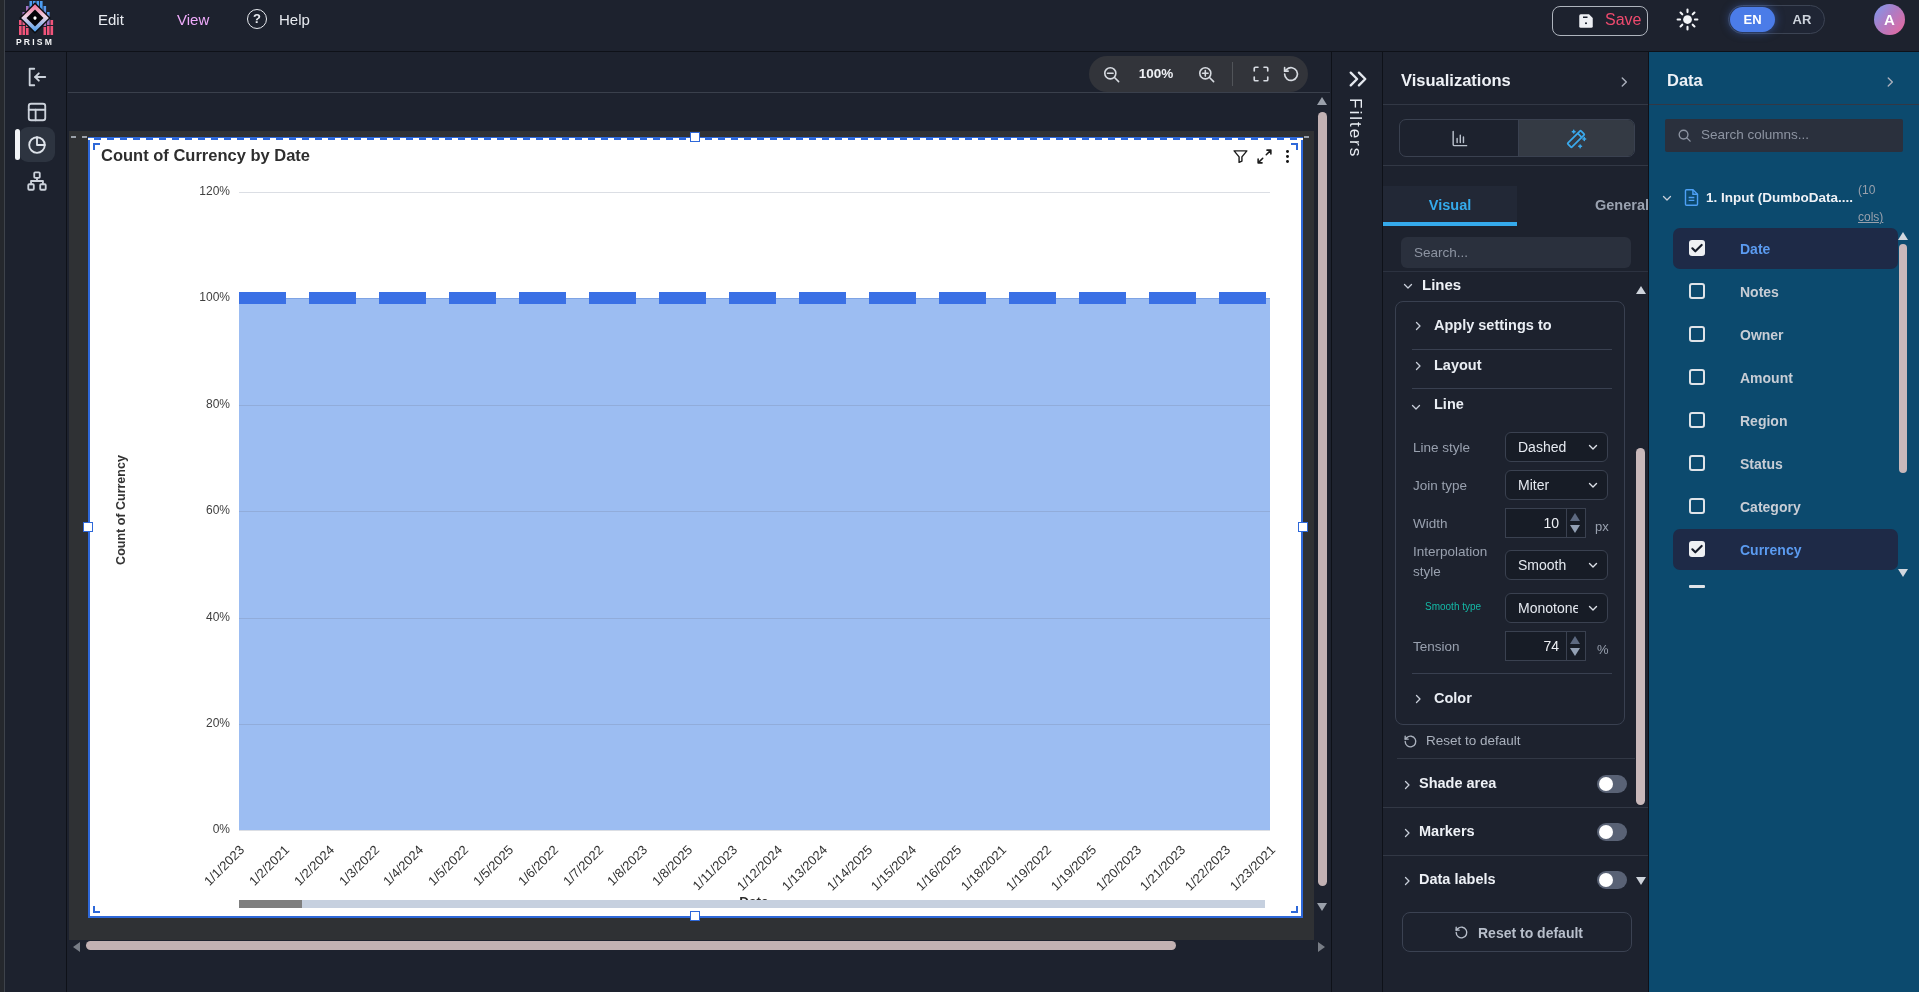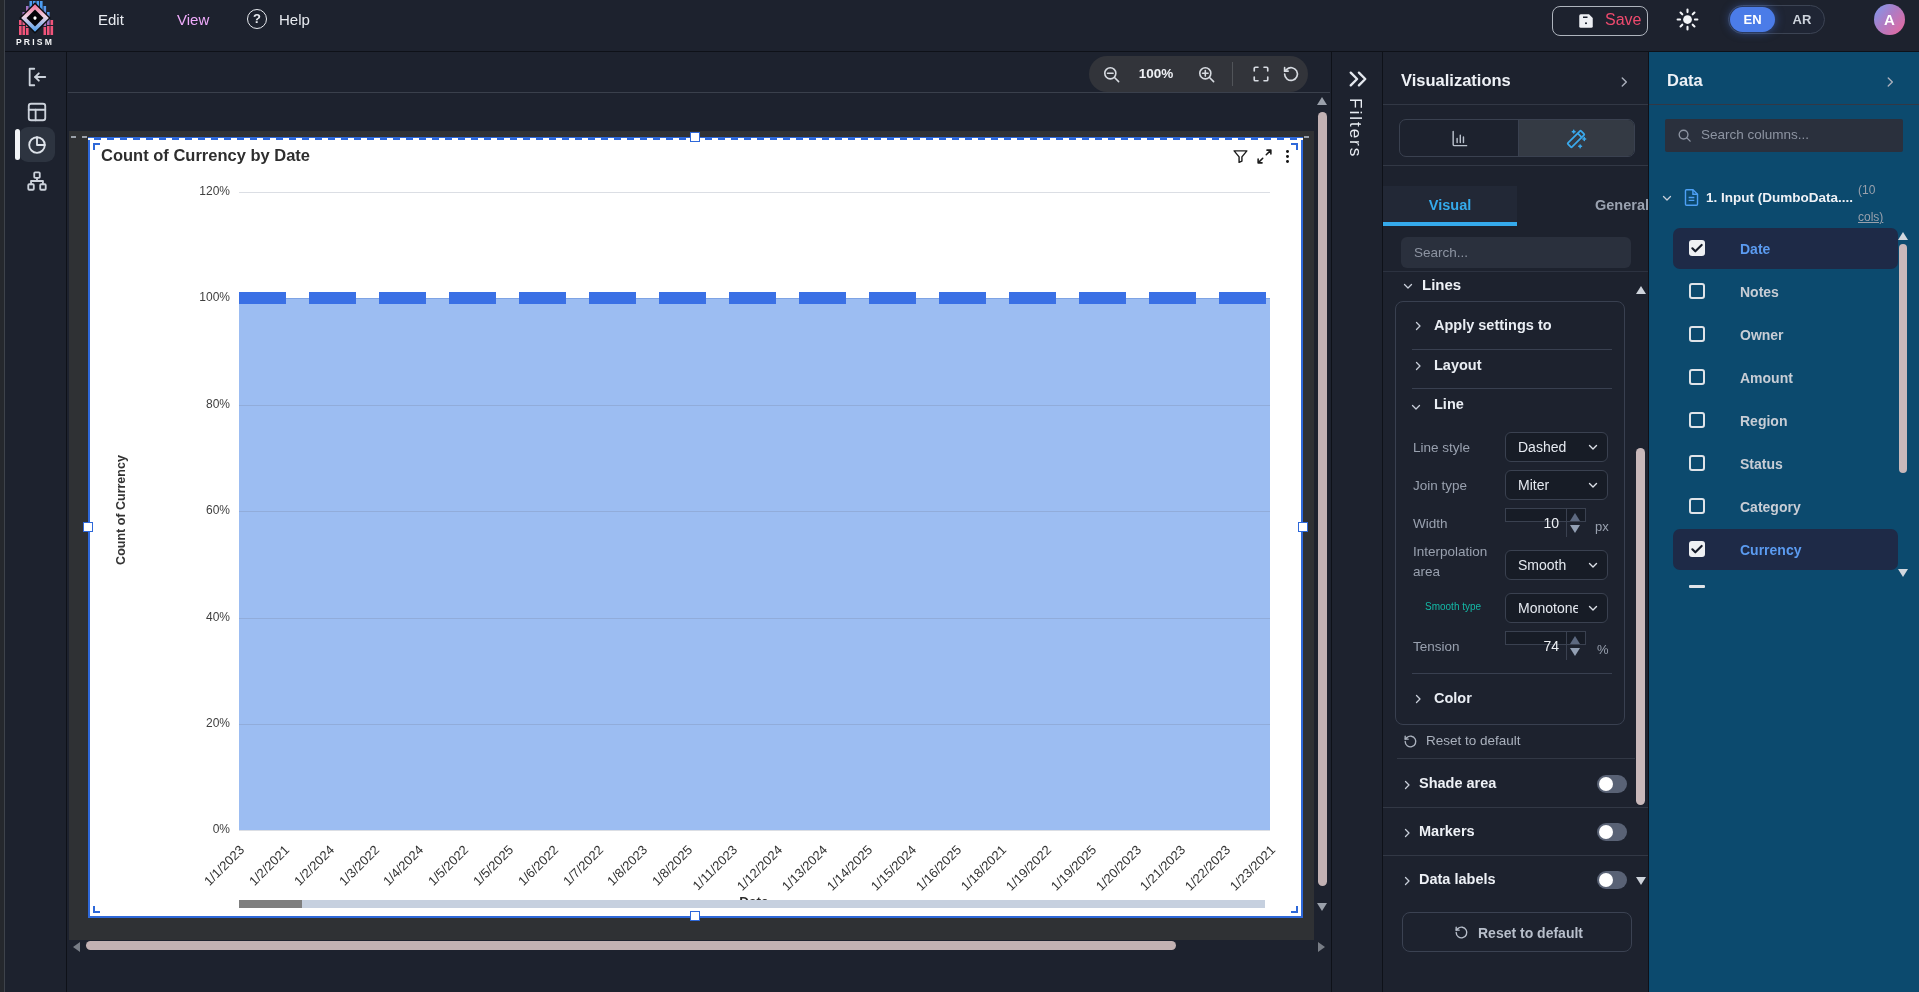--- a/index.html
+++ b/index.html
@@ -3,21 +3,21 @@
 <meta charset="utf-8">
 <style>
   * { margin:0; padding:0; box-sizing:border-box; }
   html,body { width:1919px; height:992px; overflow:hidden; background:#1d222e; }
   body { font-family:"Liberation Sans", sans-serif; position:relative; }
   .abs { position:absolute; }
   svg { display:block; }
   .sel { width:103px; height:30px; background:#171c26; border:1px solid #3a4150; border-radius:6px;
          color:#e6eaf1; font-size:14px; line-height:28px; padding-left:12px; }
   .sel svg { position:absolute; right:8px; top:8px; }
-  .num { width:81px; height:14px; background:#171c26; border:1px solid #3a4150; border-radius:0;
+  .num { width:81px; height:30px; background:#171c26; border:1px solid #3a4150; border-radius:0;
          color:#eef1f5; font-size:14px; line-height:28px; }
   .num > span:first-child { position:absolute; right:26px; top:0; }
   .spin { position:absolute; right:0; top:0; width:19px; height:28px; border-left:1px solid #3a4150; }
   .spin i { position:absolute; left:3px; width:0; height:0; border-left:5.5px solid transparent; border-right:5.5px solid transparent; }
   .spin i.up { top:4px; border-bottom:8px solid #5d6980; }
   .spin i.dn { bottom:4px; border-top:8px solid #93a0b4; }
   .tgl { width:30px; height:18px; background:#596275; border-radius:9px; }
   .tgl i { position:absolute; left:2px; top:2px; width:14px; height:14px; background:#fff; border-radius:50%; }
   .xlab { position:absolute; width:110px; text-align:right; font-size:13px; color:#333;
           transform:rotate(-45deg); transform-origin:100% 50%; white-space:nowrap; }
@@ -340,21 +340,21 @@
       <div class="abs" style="left:17px;top:214px;font-size:13.5px;color:#99a1af;">Width</div>
       <div class="abs num" style="left:109px;top:206px;">
           <span>10</span>
           <span class="spin">
             <i class="up"></i>
             <i class="dn"></i>
           </span>
         </div>
       <div class="abs" style="left:199px;top:217px;font-size:13px;color:#99a1af;">px</div>
 
-      <div class="abs" style="left:17px;top:240px;width:80px;font-size:13.5px;color:#99a1af;line-height:20px;">Interpolation area</div>
+      <div class="abs" style="left:17px;top:240px;width:80px;font-size:13.5px;color:#99a1af;line-height:20px;">Interpolation style</div>
       <div class="abs sel" style="left:109px;top:248px;">Smooth<svg width="12" height="12" viewBox="0 0 24 24" fill="none" stroke="#dde1e8" stroke-width="2.8" stroke-linecap="round" stroke-linejoin="round">
             <path d="M5 9l7 7 7-7"></path>
           </svg></div>
 
       <div class="abs" style="left:29px;top:299px;font-size:10px;color:#14b8a6;">Smooth type</div>
       <div class="abs sel" style="left:109px;top:291px;"><span style="display:inline-block;width:60px;overflow:hidden;white-space:nowrap;">Monotone</span><svg width="12" height="12" viewBox="0 0 24 24" fill="none" stroke="#dde1e8" stroke-width="2.8" stroke-linecap="round" stroke-linejoin="round">
             <path d="M5 9l7 7 7-7"></path>
           </svg></div>
 
       <div class="abs" style="left:17px;top:337px;font-size:13.5px;color:#99a1af;">Tension</div>

